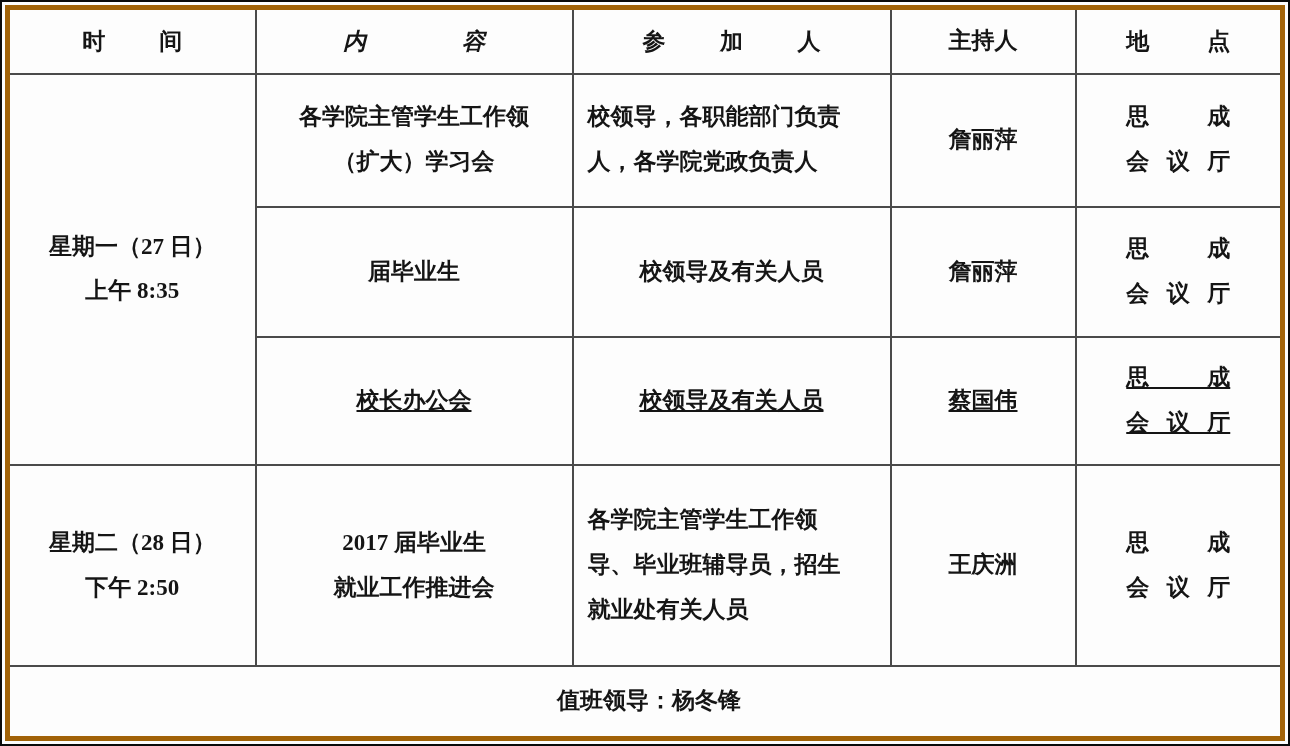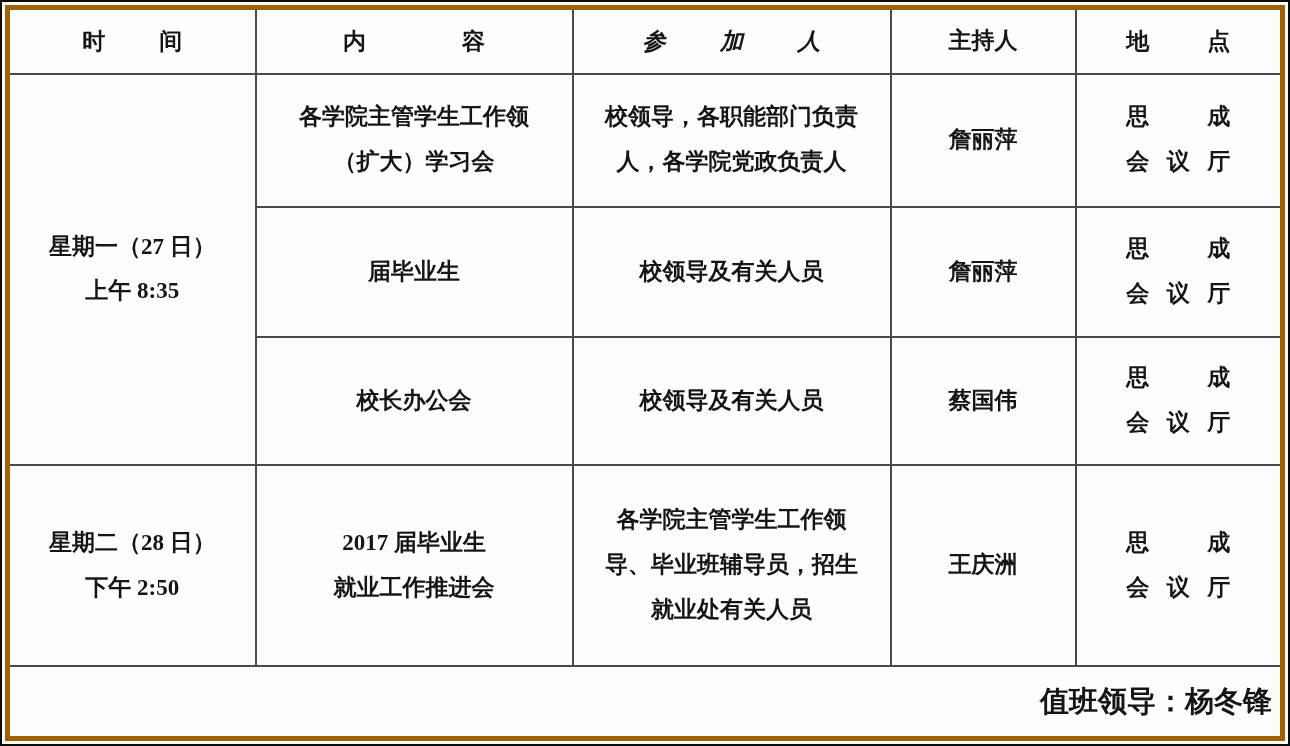--- a/index.html
+++ b/index.html
@@ -39,53 +39,53 @@
     font-weight: 700;
     text-align: center;
     vertical-align: middle;
     line-height: 1.95;
     padding: 4px 8px;
     box-sizing: border-box;
   }
   tr.header-row { height: 66px; }
   tr.row-1 { height: 132px; }
   tr.row-2 { height: 130px; }
-  tr.row-3 { height: 127px; }
+  tr.row-3 { height: 127px; text-decoration: underline; }
   tr.row-4 { height: 200px; }
   tr.footer-row { height: 72px; }
 
   .pre { white-space: pre-line; }
 
   
   .jspan {
     display: inline-block;
     text-align: justify;
     text-align-last: justify;
     vertical-align: middle;
   }
   .w-time { width: 100px; }
-  .w-content { width: 142px; }
-  .w-part { width: 178px; font-style: italic; }
+  .w-content { width: 142px; font-style: italic; }
+  .w-part { width: 178px; }
   .w-loc { width: 104px; }
 
   td.part-left {
-    text-align: center;
+    text-align: left;
     padding: 6px 14px;
   }
   .loc-line {
     display: block;
     width: 104px;
     margin: 0 auto;
     text-align: justify;
     text-align-last: justify;
   }
   td.footer-cell {
-    text-align: right;
+    text-align: center;
     padding-left: 16px;
-    font-size: 29px;
+    font-size: 23px;
   }
 </style>
 </head>
 <body>
 
 <div class="page">
   <table class="schedule">
     <colgroup>
       <col class="c-time">
       <col class="c-content">

